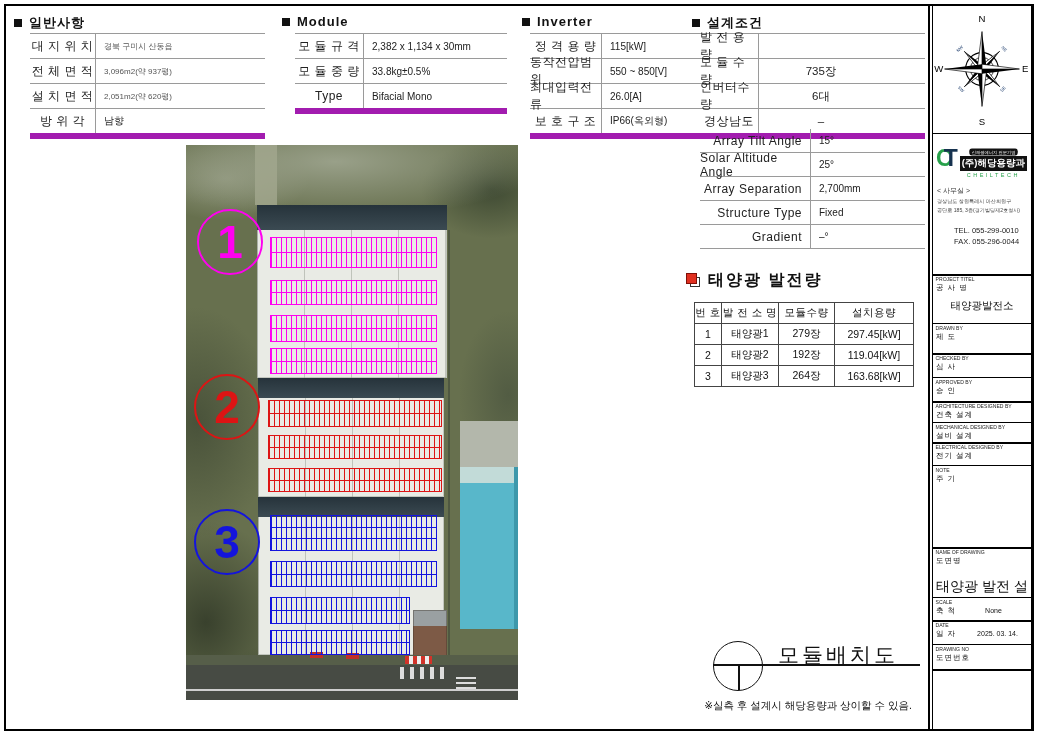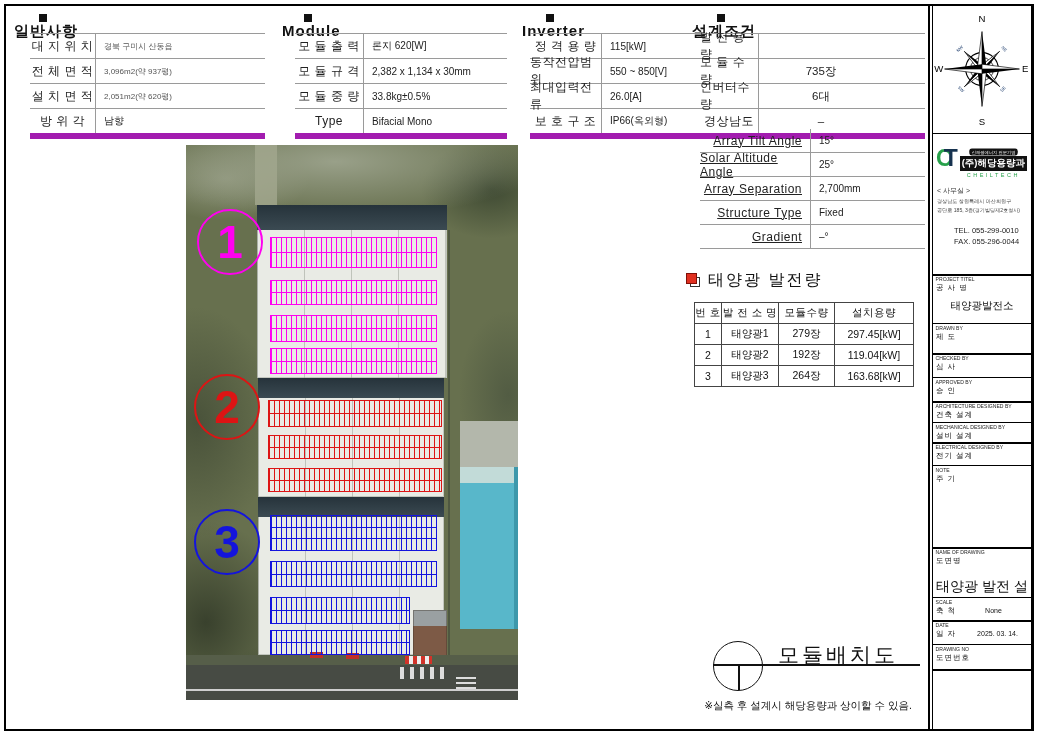--- a/index.html
+++ b/index.html
@@ -1,42 +1,42 @@
 <!DOCTYPE html>
 <html style="--c1: #ff00f0; --c2: #dd1414; --c3: #1414dd;"><head>
 <meta charset="utf-8">
 <style>
   html,body{margin:0;padding:0;background:#fff;}
   #canvas{position:relative;width:1038px;height:735px;background:#fff;
     font-family:"Liberation Sans","DejaVu Sans",sans-serif;color:#111;overflow:hidden;}
   .frame{position:absolute;left:4px;top:4px;right:4px;bottom:4px;border:2.5px solid #000;pointer-events:none;}
 
   
-  .sec-h{position:absolute;top:14px;font-size:15px;font-weight:bold;display:flex;align-items:center;letter-spacing:1px;flex-direction:column;}
+  .sec-h{position:absolute;top:14px;font-size:13px;font-weight:bold;display:flex;align-items:center;letter-spacing:1px;}
   .bullet{width:8px;height:8px;background:#111;display:inline-block;margin-right:7px;}
 
   
   .tbl{position:absolute;top:33px;}
   .trow{display:flex;height:24px;border-top:1px solid #9a9a9a;align-items:stretch;}
   .trow:last-child{border-bottom:6px solid #a21caf;}
   .tl{display:flex;align-items:center;justify-content:center;border-right:1px solid #9a9a9a;
       font-size:12px;letter-spacing:.5px;color:#222;flex:none;}
   .tv{display:flex;align-items:center;padding-left:8px;font-size:10px;color:#222;flex:1;}
   .tv.sm{font-size:8px;color:#555;}
   #tbl-general{left:30px;width:235px;} #tbl-general .tl{width:65px;}
   #tbl-module{left:295px;width:212px;} #tbl-module .tl{width:68px;}
   #tbl-inverter{left:530px;width:176px;} #tbl-inverter .tl{width:71px;}
   #tbl-design-a{left:700px;width:225px;} #tbl-design-a .tl{width:58px;}
   #tbl-design-a .dv{display:inline-block;width:108px;text-align:center;font-size:11.5px;}
   #tbl-design-b{left:700px;top:129px;width:225px;}
   #tbl-design-b .trow{height:23px;border-top:none;border-bottom:1px solid #9a9a9a;}
-  #tbl-design-b .tl{width:102px;justify-content:flex-end;padding-right:8px;text-decoration:underline;}
-
-  
-  .gen-h{position:absolute;left:686px;top:270px;display:flex;align-items:center;font-weight:normal;font-size:16px;letter-spacing:2px;}
+  #tbl-design-b .tl{width:102px;justify-content:flex-end;padding-right:8px;}
+
+  
+  .gen-h{position:absolute;left:686px;top:270px;display:flex;align-items:center;font-weight:bold;font-size:16px;letter-spacing:2px;}
   .gen-icon{position:relative;width:15px;height:15px;margin-right:7px;}
   .gen-icon .outline{position:absolute;left:4px;top:4px;width:8px;height:8px;border:1.5px solid #333;background:#fff;}
   .gen-icon .redsq{position:absolute;left:0;top:0;width:9px;height:9px;background:#e03020;border:1px solid #801008;}
   .gen-table{position:absolute;left:694px;top:302px;display:grid;grid-template-columns:26px 56px 55px 78px;
     gap:1px;background:#444;border:1.5px solid #444;}
   .gen-cell{background:#fff;font-size:10.5px;display:flex;align-items:center;justify-content:center;height:20px;}
   .gen-cell.hd{letter-spacing:.5px;}
 
   
   .photo{position:absolute;left:186px;top:145px;width:332px;height:555px;overflow:hidden;background-color:#67704e;
@@ -137,24 +137,20 @@
       <div class="tl">설 치 면 적</div>
       <div class="tv sm">2,051m2(약 620평)</div>
     </div>
     <div class="trow">
       <div class="tl">방  위  각</div>
       <div class="tv">남향</div>
     </div>
   </div>
 
   <div class="tbl" id="tbl-module">
-    <div class="trow">
-      <div class="tl">모 듈 출 력</div>
-      <div class="tv">론지 620[W]</div>
-    </div>
     <div class="trow">
       <div class="tl">모 듈 규 격</div>
       <div class="tv">2,382 x 1,134 x 30mm</div>
     </div>
     <div class="trow">
       <div class="tl">모 듈 중 량</div>
       <div class="tv">33.8kg±0.5%</div>
     </div>
     <div class="trow">
       <div class="tl">Type</div>

